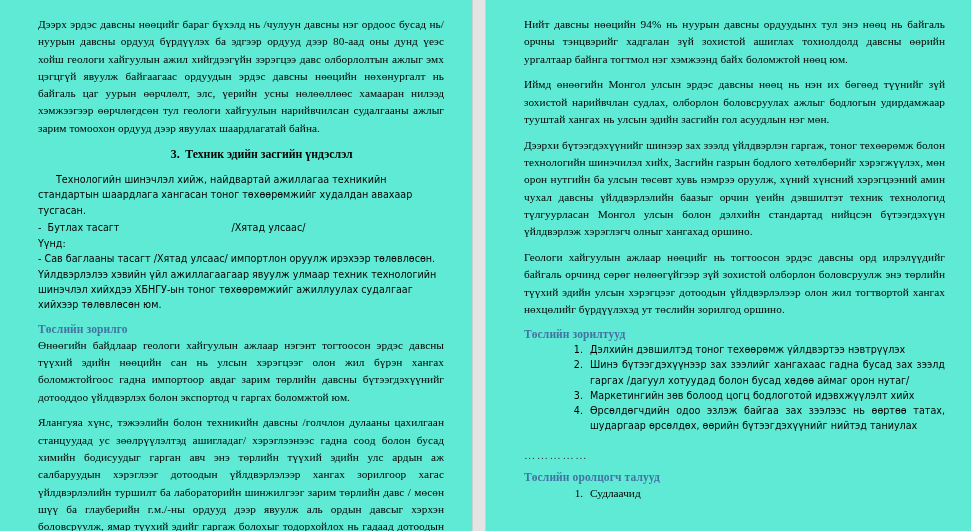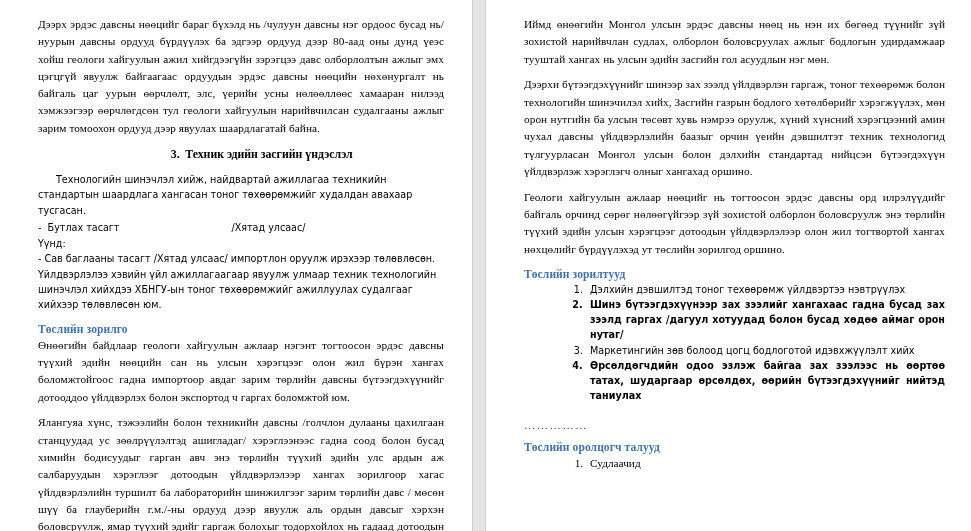--- a/index.html
+++ b/index.html
@@ -15,21 +15,21 @@
   }
 
   #doc-viewer {
     display: flex;
     width: 971px;
     height: 531px;
     background: #e2e2e2;
   }
 
   .page {
-    background: #ffffff;
+    background: #5eead4;
     height: 531px;
     box-sizing: border-box;
     overflow: hidden;
     position: relative;
   }
 
   .page-left {
     width: 472px;
     padding: 16px 28px 0 38px;
   }
@@ -101,21 +101,21 @@
   
   ol.num-list-sans {
     font-family: "DejaVu Sans", sans-serif;
     font-size: 9.6px;
     line-height: 15.2px;
     margin: 2px 0 16px 0;
     padding-left: 62px;
     color: #000000;
   }
   ol.num-list-sans > li { margin: 0 0 0 0; padding-left: 4px; }
-  ol.num-list-sans > li.justify { text-align: justify; font-weight: bold; }
+  ol.num-list-sans > li.justify { text-align: justify; }
 
   ol.num-list-serif {
     font-family: "Liberation Serif", serif;
     font-size: 11.3px;
     line-height: 16px;
     margin: 2px 0 6px 0;
     padding-left: 62px;
     color: #000000;
   }
   ol.num-list-serif > li { padding-left: 4px; }
@@ -155,20 +155,21 @@
 
     <p class="body-serif">Өнөөгийн байдлаар геологи хайгуулын ажлаар нэгэнт тогтоосон эрдэс давсны түүхий эдийн нөөцийн сан нь улсын хэрэгцээг олон жил бүрэн хангах боломжтойгоос гадна импортоор авдаг зарим төрлийн давсны бүтээгдэхүүнийг дотооддоо үйлдвэрлэх болон экспортод ч гаргах боломжтой юм.</p>
     <p class="body-serif">Ялангуяа хүнс, тэжээлийн болон техникийн давсны /голчлон дулааны цахилгаан станцуудад ус зөөлрүүлэлтэд ашигладаг/ хэрэглээнээс гадна соод болон бусад химийн бодисуудыг гарган авч энэ төрлийн түүхий эдийн улс ардын аж салбаруудын хэрэглээг дотоодын үйлдвэрлэлээр хангах зорилгоор хагас үйлдвэрлэлийн туршилт ба лабораторийн шинжилгээг зарим төрлийн давс / мөсөн шүү ба глауберийн г.м./-ны ордууд дээр явуулж аль ордын давсыг хэрхэн боловсруулж, ямар түүхий эдийг гаргаж болохыг тодорхойлох нь гадаад дотоодын хөрөнгө оруулагчдыг татах боломжийг бүрдүүлэхээс гадна давсны түүхий эд боловсруулах үндэсний үйлдвэрлэлийг хөгжүүлэхэд ч чухал алхам болох юм.</p>
 
   </div>
 
   <div class="gutter"></div>
 
   <div class="page page-right">
 
+    <p class="body-serif">Нийт давсны нөөцийн 94% нь нуурын давсны ордуудынх тул энэ нөөц нь байгаль орчны тэнцвэрийг хадгалан зүй зохистой ашиглах тохиолдолд давсны өөрийн ургалтаар  байнга тогтмол нэг хэмжээнд байх боломжтой нөөц юм.</p>
     <p class="body-serif">Иймд өнөөгийн Монгол улсын эрдэс давсны нөөц нь нэн их бөгөөд түүнийг зүй зохистой нарийвчлан  судлах,  олборлон боловсруулах ажлыг бодлогын  удирдамжаар тууштай хангах нь  улсын эдийн засгийн гол асуудлын нэг мөн.</p>
     <p class="body-serif">Дээрхи бүтээгдэхүүнийг шинээр зах зээлд үйлдвэрлэн гаргаж, тоног техөөрөмж болон технологийн шинэчилэл хийх, Засгийн газрын бодлого хөтөлбөрийг хэрэгжүүлэх, мөн орон нутгийн ба улсын төсөвт  хувь нэмрээ оруулж, хүний хүнсний хэрэгцээний амин чухал давсны үйлдвэрлэлийн баазыг орчин үеийн дэвшилтэт техник технологид түлгуурласан Монгол улсын болон дэлхийн стандартад нийцсэн бүтээгдэхүүн үйлдвэрлэж хэрэглэгч олныг хангахад оршино.</p>
     <p class="body-serif">Геологи хайгуулын ажлаар нөөцийг нь тогтоосон эрдэс давсны орд илрэлүүдийг байгаль орчинд сөрөг нөлөөгүйгээр зүй зохистой олборлон боловсруулж энэ төрлийн түүхий эдийн улсын хэрэгцээг дотоодын үйлдвэрлэлээр олон жил тогтвортой хангах нөхцөлийг бүрдүүлэхэд ут төслийн зорилгод оршино.</p>
 
     <div class="blue-heading">Төслийн зорилтууд</div>
 
     <ol class="num-list-sans">
       <li>Дэлхийн дэвшилтэд тоног техөөрөмж үйлдвэртээ нэвтрүүлэх</li>
       <li class="justify">Шинэ бүтээгдэхүүнээр зах зээлийг хангахаас гадна бусад зах зээлд гаргах  /дагуул хотуудад болон бусад хөдөө аймаг орон нутаг/</li>
       <li>Маркетингийн зөв болоод цогц бодлоготой идэвхжүүлэлт хийх</li>

